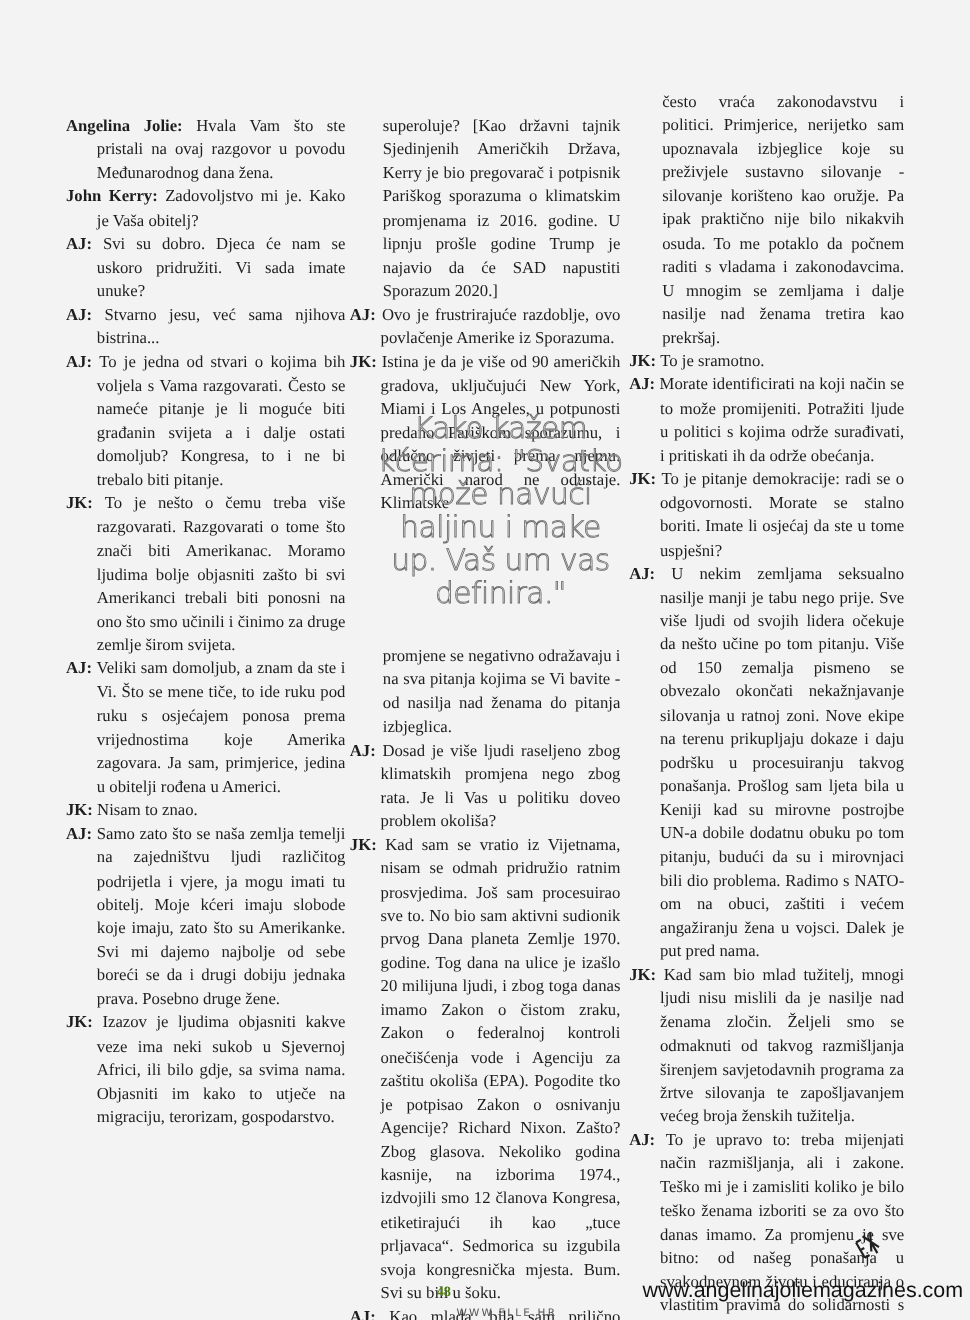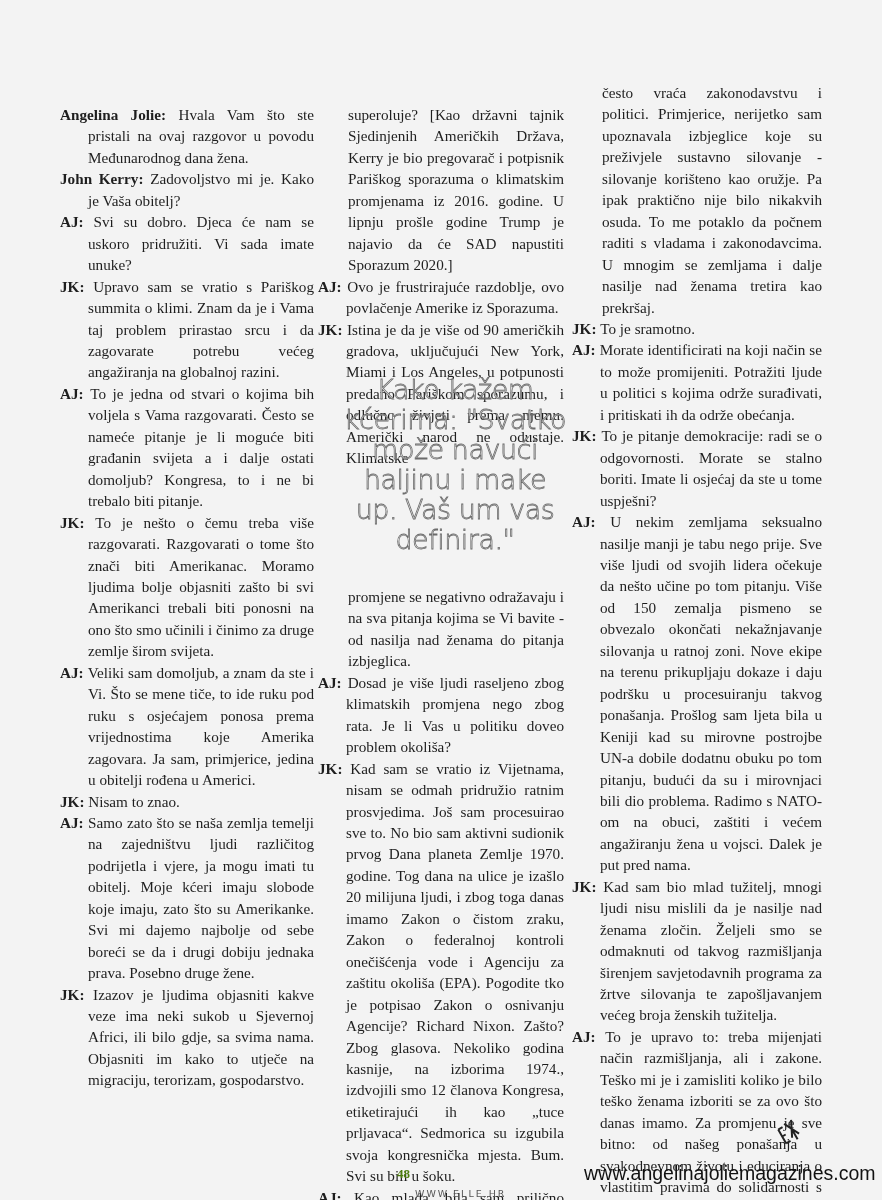--- a/index.html
+++ b/index.html
@@ -44,21 +44,21 @@
     position: absolute; left: 775px; top: 1118px; width: 30px; height: 28px;
   }
 </style>
 </head>
 <body>
 
 <div id="col1" class="col">
     <p class="para"><span class="spk">Angelina Jolie: </span><span>Hvala Vam što ste pristali na ovaj razgovor u povodu Međunarodnog dana žena.</span></p>
     <p class="para"><span class="spk">John Kerry: </span><span>Zadovoljstvo mi je. Kako je Vaša obitelj?</span></p>
     <p class="para"><span class="spk">AJ: </span><span>Svi su dobro. Djeca će nam se uskoro pridružiti. Vi sada imate unuke?</span></p>
-    <p class="para"><span class="spk">JK: </span><span>Upravo sam se vratio s Pariškog summita o klimi. Znam da je i Vama taj problem prirastao srcu i da zagovarate potrebu većeg angažiranja na globalnoj razini.</span></p>
+    <p class="para"><span class="spk">AJ: </span><span>Stvarno jesu, već sama njihova bistrina...</span></p>
     <p class="para"><span class="spk">AJ: </span><span>To je jedna od stvari o kojima bih voljela s Vama razgovarati. Često se nameće pitanje je li moguće biti građanin svijeta a i dalje ostati domoljub? Kongresa, to i ne bi trebalo biti pitanje.</span></p>
     <p class="para"><span class="spk">JK: </span><span>To je nešto o čemu treba više razgovarati. Razgovarati o tome što znači biti Amerikanac. Moramo ljudima bolje objasniti zašto bi svi Amerikanci trebali biti ponosni na ono što smo učinili i činimo za druge zemlje širom svijeta.</span></p>
     <p class="para"><span class="spk">AJ: </span><span>Veliki sam domoljub, a znam da ste i Vi. Što se mene tiče, to ide ruku pod ruku s osjećajem ponosa prema vrijednostima koje Amerika zagovara. Ja sam, primjerice, jedina u obitelji rođena u Americi.</span></p>
     <p class="para"><span class="spk">JK: </span><span>Nisam to znao.</span></p>
     <p class="para"><span class="spk">AJ: </span><span>Samo zato što se naša zemlja temelji na zajedništvu ljudi različitog podrijetla i vjere, ja mogu imati tu obitelj. Moje kćeri imaju slobode koje imaju, zato što su Amerikanke. Svi mi dajemo najbolje od sebe boreći se da i drugi dobiju jednaka prava. Posebno druge žene.</span></p>
     <p class="para"><span class="spk">JK: </span><span>Izazov je ljudima objasniti kakve veze ima neki sukob u Sjevernoj Africi, ili bilo gdje, sa svima nama. Objasniti im kako to utječe na migraciju, terorizam, gospodarstvo.</span></p>
     <p class="para"></p>
   </div>
 <div id="col2" class="col">
     <p class="para cont"><span>superoluje? [Kao državni tajnik Sjedinjenih Američkih Država, Kerry je bio pregovarač i potpisnik Pariškog sporazuma o klimatskim promjenama iz 2016. godine. U lipnju prošle godine Trump je najavio da će SAD napustiti Sporazum 2020.]</span></p>

